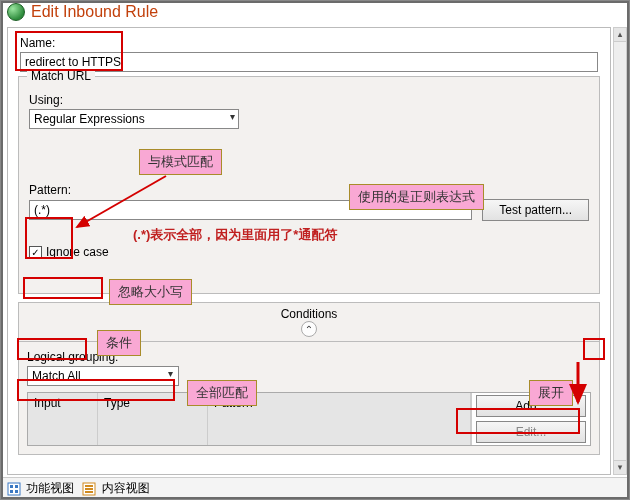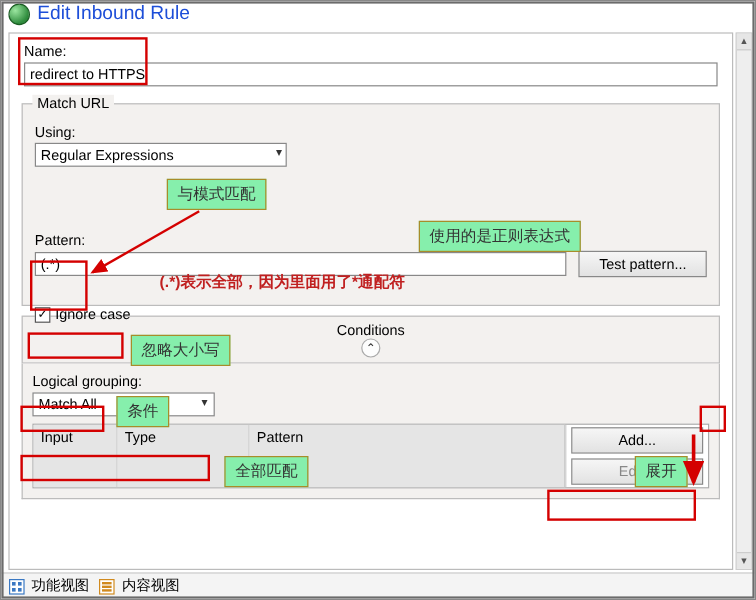--- a/index.html
+++ b/index.html
@@ -24,21 +24,21 @@
   }
   .globe-icon {
     width: 18px; height: 18px;
     border-radius: 50%;
     background: radial-gradient(circle at 30% 30%, #9be6a0, #2e8b3c 70%);
     border: 1px solid #1b5e24;
     position: relative;
   }
   .title-text {
     font-size: 16px;
-    color: #1d4ed8;
+    color: #c2410c;
   }
   .content-area {
     position: absolute;
     top: 26px; left: 6px; right: 18px; bottom: 24px;
     overflow: hidden;
     border: 1px solid #bbb;
     background: #fff;
   }
   .scrollbar-v {
     position: absolute;
@@ -102,21 +102,21 @@
     font-size: 12px;
   }
   .name-block { padding: 6px 12px 0 12px; }
   .hilite {
     position: absolute;
     border: 2px solid #d40000;
     pointer-events: none;
   }
   .callout {
     position: absolute;
-    background: #86efac;
+    background: #f9a8d4;
     border: 1px solid #a88c2a;
     padding: 3px 8px;
     font-size: 13px;
     color: #333;
     white-space: nowrap;
   }
   .checkbox-sq {
     width: 13px; height: 13px;
     border: 1px solid #555;
     display: inline-flex;
@@ -217,21 +217,21 @@
   <span class="title-text">Edit Inbound Rule</span>
 </div>
 
 <div class="content-area">
 
   <div class="name-block">
     <div class="lbl">Name:</div>
     <input class="input-text" style="width: 100%;" value="redirect to HTTPS">
   </div>
 
-  <div class="group-box" style="margin-top:14px; height:169px;">
+  <div class="group-box" style="margin-top:4px; height:218px;">
     <div class="group-legend">Match URL</div>
 
     <div style="display:flex; gap:40px; margin-top:6px;">
       <div style="flex:1;">
         <div class="lbl">Using:</div>
         <div class="select-wrap" style="width:210px;">
           <input class="select" style="width: 210px;" readonly="" value="Regular Expressions">
         </div>
       </div>
     </div>

